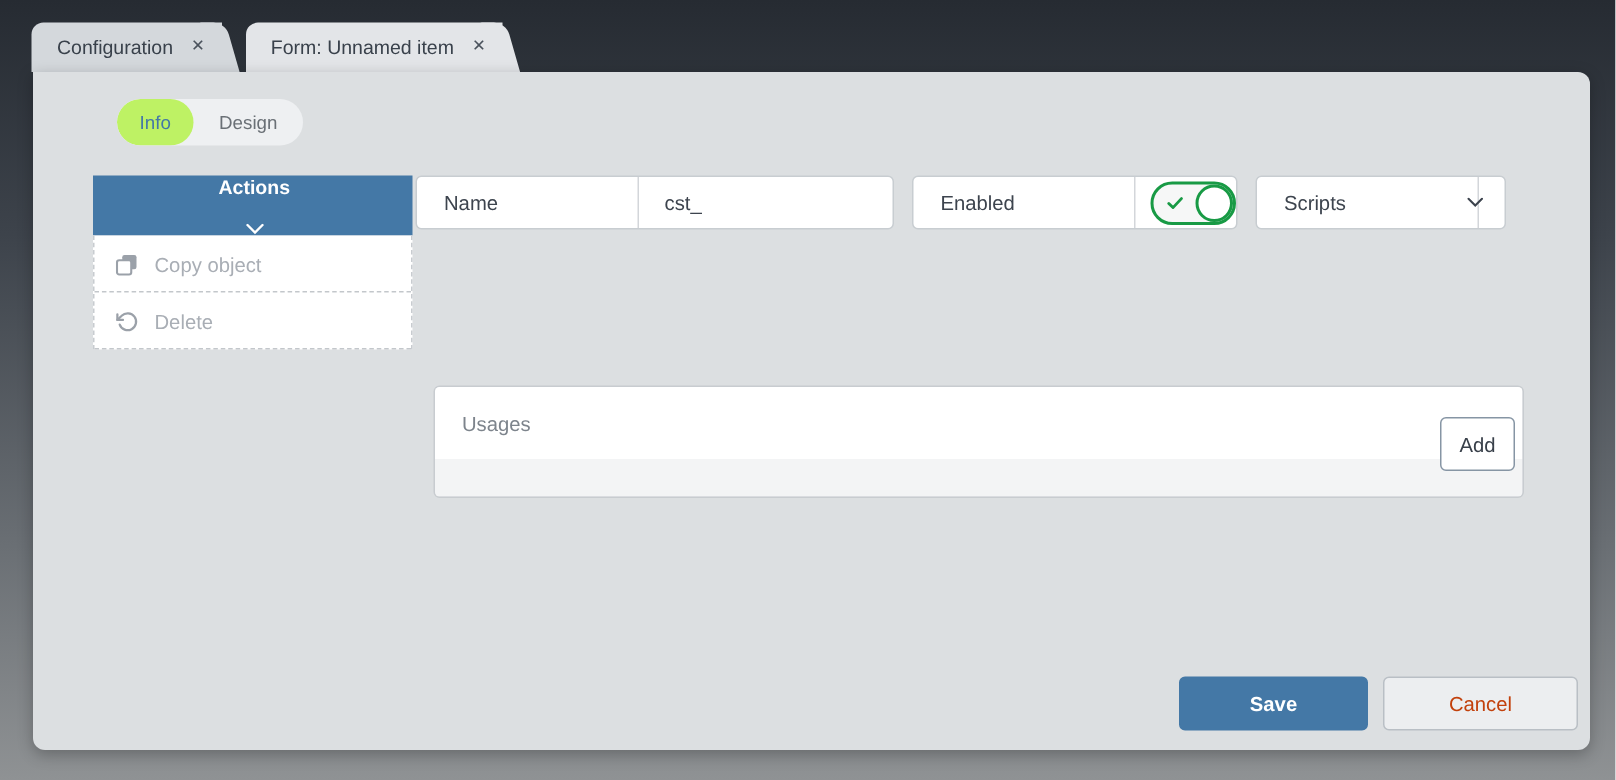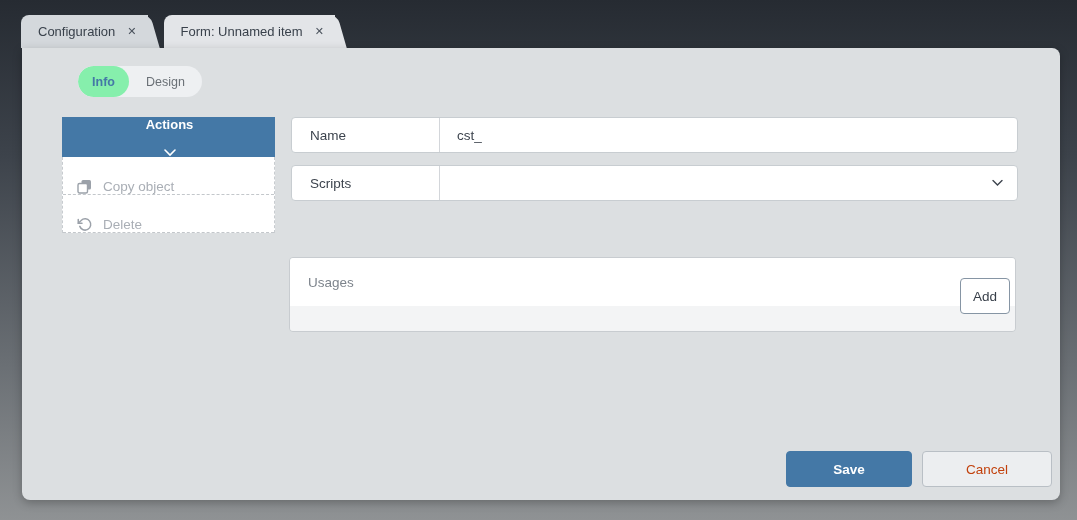--- a/index.html
+++ b/index.html
@@ -29,34 +29,34 @@
   
   .panel{position:absolute;left:22px;top:48px;width:1038px;height:452px;
     background:var(--panel-bg);border-radius:0 8px 8px 8px;
     box-shadow:0 3px 10px rgba(0,0,0,.25);}
 
   
   .segmented{position:absolute;left:56px;top:18px;width:124px;height:31px;display:flex;
     background:#eef0f2;border-radius:16px;overflow:hidden;}
   .seg{flex:1;display:flex;align-items:center;justify-content:center;
     font-size:12.5px;color:#6a7076;cursor:pointer;}
-  .seg-active{background:#86efac;border-radius:16px;color:var(--accent-blue);font-weight:bold;flex:0 0 51px;}
+  .seg-active{background:#bef264;border-radius:16px;color:var(--accent-blue);font-weight:normal;flex:0 0 51px;}
 
   
   .actions{position:absolute;left:40px;top:69px;width:213px;}
   .actions-header{height:40px;background:var(--accent-blue);display:flex;align-items:center;
     justify-content:space-between;padding:0 14px 0 16px;cursor:pointer;flex-direction:column;}
   .actions-header span{color:#ffffff;font-size:13px;font-weight:bold;}
   .actions-items{background:#ffffff;border-left:1px dashed #c8ccd0;border-right:1px dashed #c8ccd0;}
-  .action-item{height:38px;display:flex;align-items:flex-end;gap:11px;padding:0 14px;
+  .action-item{height:38px;display:flex;align-items:flex-start;gap:11px;padding:12px 14px;
     border-bottom:1px dashed #c3c7cb;color:var(--muted-text);font-size:13.5px;cursor:pointer;}
   .ico{flex:0 0 auto;}
 
   
-  .fields{position:absolute;left:269px;top:69px;width:727px;display:flex;flex-direction:column;gap:12px;}
+  .fields{position:absolute;left:255px;top:69px;width:727px;display:flex;flex-direction:row;gap:12px;}
   .frow{height:36px;background:#ffffff;border:1px solid #c8cdd1;border-radius:4px;
     display:flex;align-items:stretch;}
   .flabel{flex:0 0 148px;display:flex;align-items:center;padding-left:18px;
     border-right:1px solid #d3d6da;font-size:13.5px;color:var(--label-text);}
   .fvalue{flex:1;display:flex;align-items:center;position:relative;}
   .finput{width:100%;height:100%;border:none;outline:none;background:transparent;
     padding-left:17px;font-size:13.5px;color:var(--label-text);font-family:inherit;}
   .fselect{cursor:pointer;}
   .sel-value{padding-left:17px;font-size:13.5px;color:var(--label-text);}
   .chev-dark{position:absolute;right:14px;top:50%;transform:translateY(-50%);}
@@ -139,20 +139,31 @@
 
     <div class="fields">
 
       <div class="frow">
         <div class="flabel">Name</div>
         <div class="fvalue">
           <input class="finput" type="text" value="cst_" style="">
         </div>
       </div>
 
+      <div class="frow">
+        <div class="flabel">Enabled</div>
+        <div class="fvalue">
+          <div class="toggle">
+            <svg class="tick" width="11" height="9" viewBox="0 0 11 9">
+              <path d="M1.2 4.6 L4 7.4 L9.6 1.4" stroke="#189a45" stroke-width="1.9" fill="none" stroke-linecap="round" stroke-linejoin="round"></path>
+            </svg>
+            <div class="knob"></div>
+          </div>
+        </div>
+      </div>
 
       <div class="frow">
         <div class="flabel">Scripts</div>
         <div class="fvalue fselect">
           <span class="sel-value"></span>
           <svg class="chev-dark" width="11" height="7" viewBox="0 0 11 7">
             <path d="M1 1 L5.5 5.5 L10 1" stroke="#3d444e" stroke-width="1.4" fill="none" stroke-linecap="round"></path>
           </svg>
         </div>
       </div>

